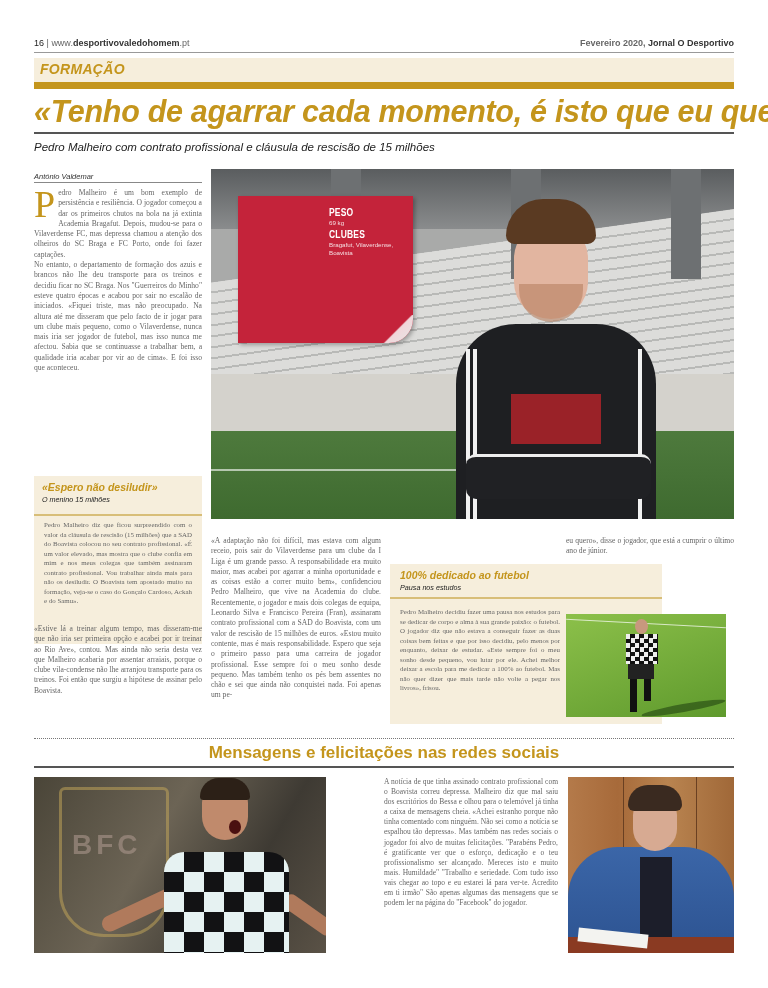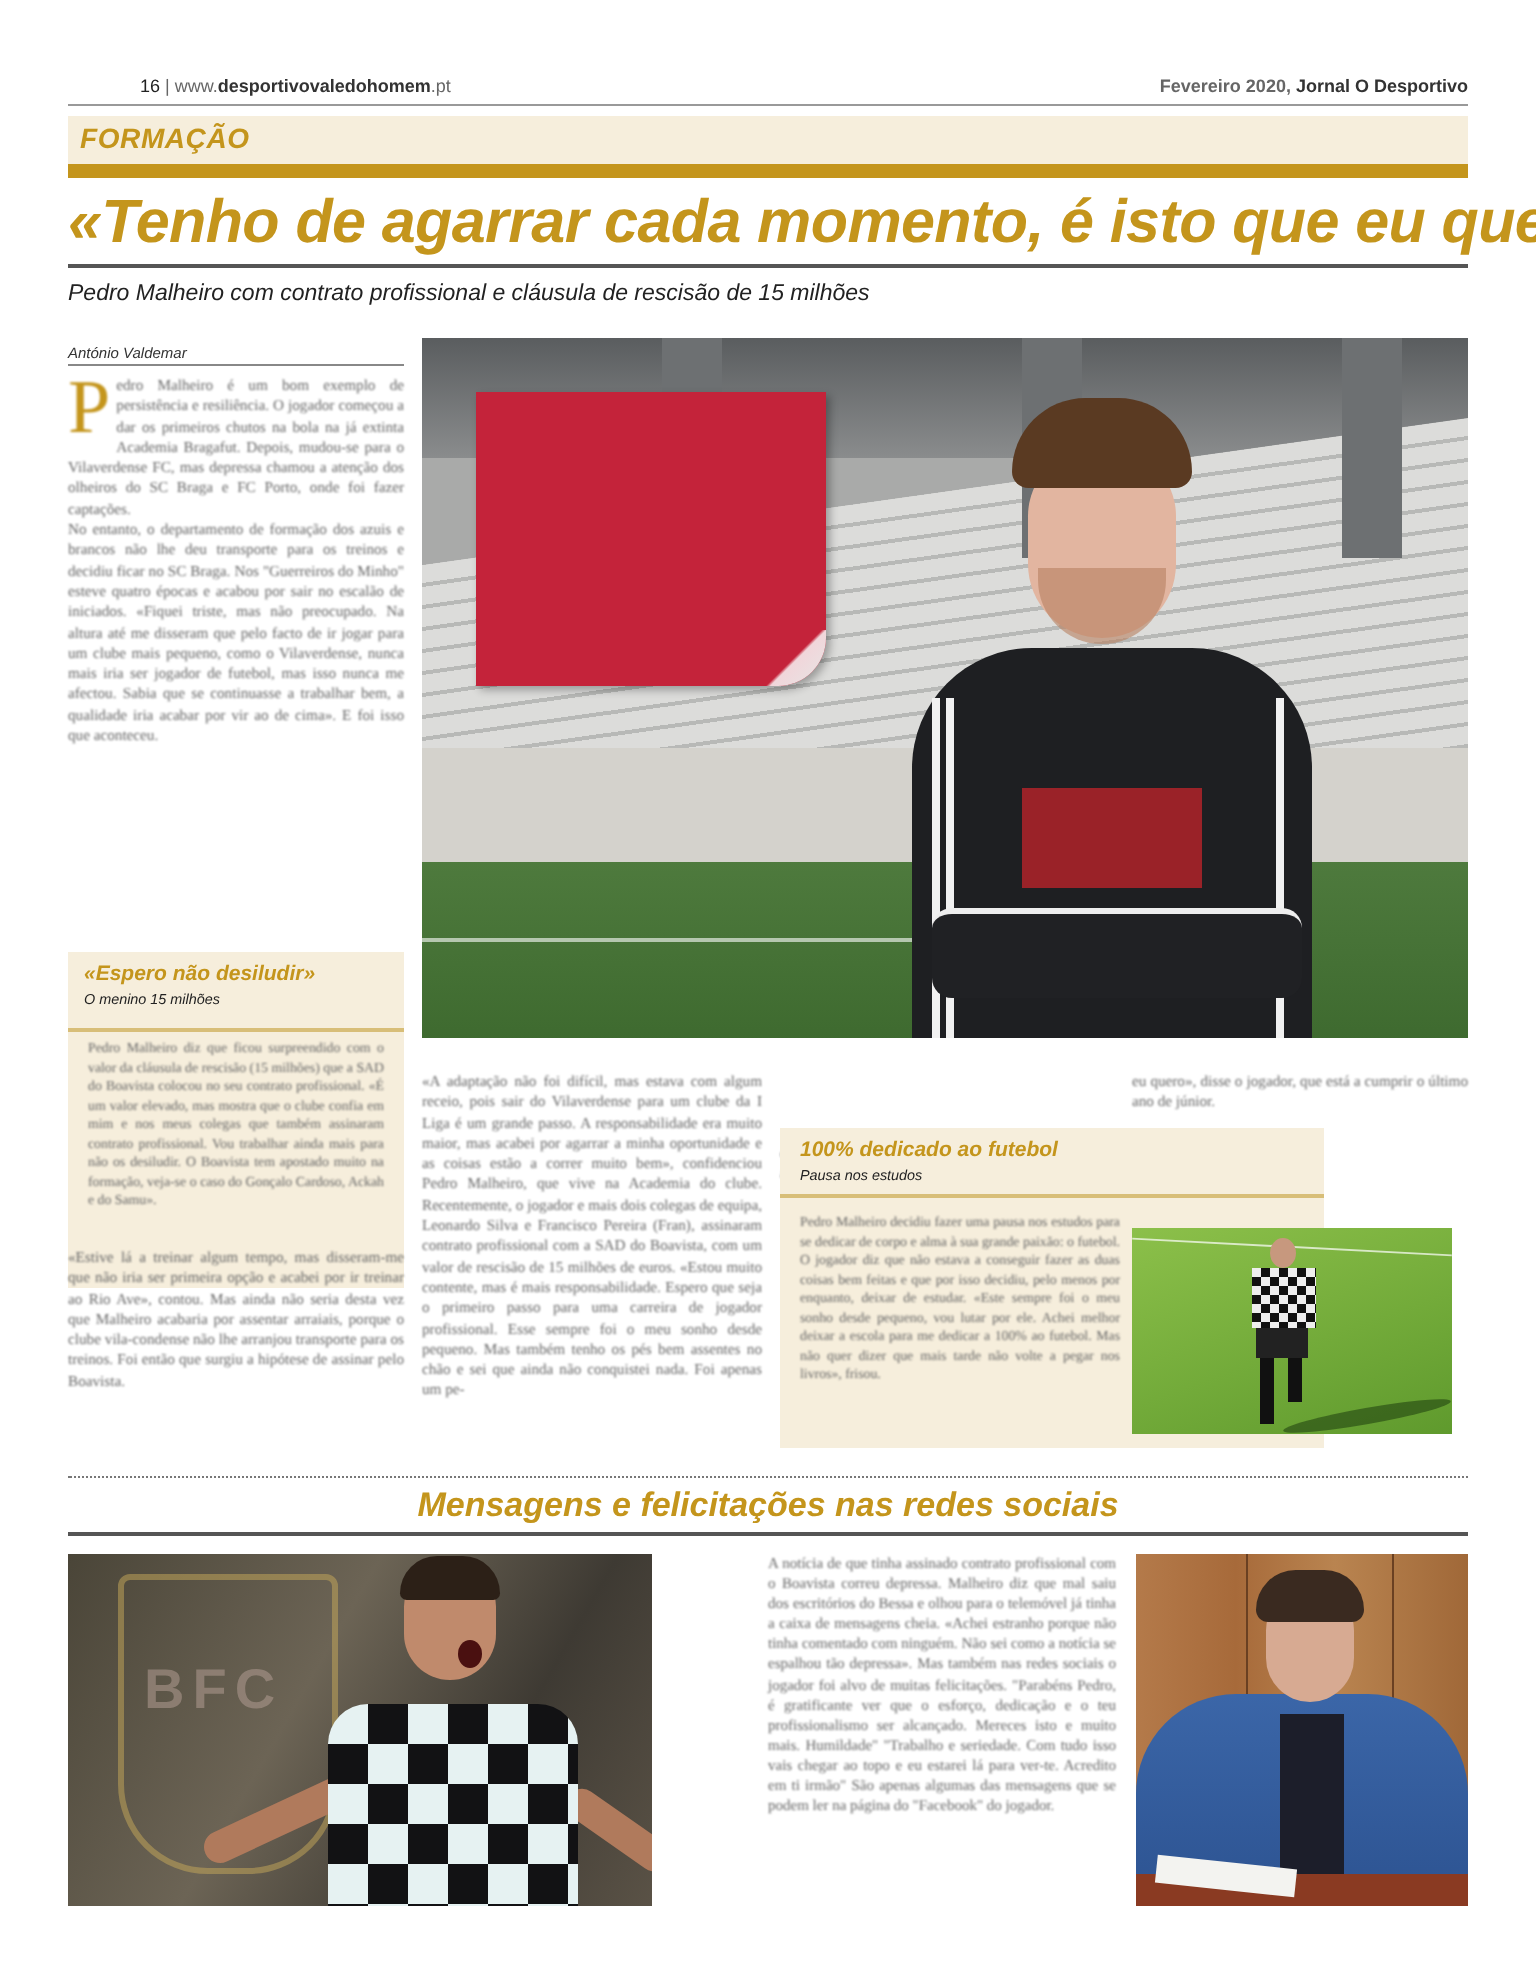--- a/index.html
+++ b/index.html
@@ -1,20 +1,20 @@
 <!DOCTYPE html>
 <html><head>
 <meta charset="utf-8">
 <style>
   * { box-sizing: border-box; margin: 0; padding: 0; }
   html, body { width: 768px; height: 988px; background: #ffffff; overflow: hidden; }
   body { position: relative; font-family: "Liberation Serif", serif; color: #333; }
 
   .topbar { position: absolute; left: 34px; top: 38px; width: 700px; height: 14px; font-family: "Liberation Sans", sans-serif; font-size: 9px; color: #666; }
-  .topbar .pg { color: #222; margin-left: 36px; }
+  .topbar .pg { color: #222; }
   .topbar .url b { color: #333; }
   .topbar .right { position: absolute; right: 0; top: 0; font-weight: bold; }
   .topbar .right b { color: #333; }
   .topline { position: absolute; left: 34px; top: 52px; width: 700px; height: 1px; background: #999; }
 
   .section { position: absolute; left: 34px; top: 58px; width: 700px; height: 24px; background: #f6eedc; }
   .section span { position: absolute; left: 6px; top: 3px; font-family: "Liberation Sans", sans-serif; font-weight: bold; font-style: italic; font-size: 14px; color: #c4951c; letter-spacing: 0.3px; }
   .section-bar { position: absolute; left: 34px; top: 82px; width: 700px; height: 7px; background: #c4951c; }
 
   .headline { position: absolute; left: 34px; top: 94px; width: 700px; font-family: "Liberation Sans", sans-serif; font-weight: bold; font-style: italic; font-size: 30.5px; color: #c4951c; letter-spacing: -0.3px; white-space: nowrap; }
@@ -71,21 +71,21 @@
   .photo-pitch { position: absolute; left: 176px; top: 50px; width: 160px; height: 103px; background: linear-gradient(160deg, #8cc04a, #5f9a2d); overflow: hidden; }
   .pp-line { position: absolute; left: 0; top: 9px; width: 100%; height: 1px; background: rgba(255,255,255,0.7); transform: rotate(3deg); }
   .pp-player { position: absolute; left: 56px; top: 5px; width: 40px; height: 95px; }
   .pp-head { position: absolute; left: 13px; top: 0; width: 13px; height: 15px; border-radius: 50%; background: #c7987e; }
   .pp-shirt { position: absolute; left: 4px; top: 15px; width: 32px; height: 30px; background: repeating-conic-gradient(#111 0 25%, #eee 0 50%) 0 0 / 9px 9px; }
   .pp-shorts { position: absolute; left: 6px; top: 45px; width: 26px; height: 15px; background: #222; }
   .pp-leg { position: absolute; top: 60px; width: 7px; height: 33px; background: #111; }
   .pp-shadow { position: absolute; left: 75px; top: 90px; width: 85px; height: 8px; background: rgba(20,50,10,0.5); border-radius: 50%; transform: rotate(-10deg); }
 
   .dotted-rule { position: absolute; left: 34px; top: 738px; width: 700px; border-top: 1px dotted #777; }
-  .h2 { position: absolute; left: 0; top: 743px; width: 768px; text-align: center; font-family: "Liberation Sans", sans-serif; font-weight: bold; font-style: italic; font-size: 17px; color: #c4951c; }
+  .h2 { position: absolute; left: 0; top: 743px; width: 768px; text-align: center; font-family: "Liberation Sans", sans-serif; font-weight: bold; font-size: 17px; color: #c4951c; }
   .h2-rule { position: absolute; left: 34px; top: 766px; width: 700px; height: 2px; background: #555; }
 
   .photo-b1 { position: absolute; left: 34px; top: 777px; width: 292px; height: 176px; background: linear-gradient(120deg, #4a4538, #6c6455 40%, #3e3a33 70%, #5a5246); overflow: hidden; }
   .b1-crest { position: absolute; left: 25px; top: 10px; width: 110px; height: 150px; border: 3px solid rgba(200,170,90,0.5); border-radius: 6px 6px 45px 45px; }
   .b1-crest-text { position: absolute; left: 38px; top: 52px; font-family: "Liberation Sans", sans-serif; font-weight: bold; font-size: 28px; color: rgba(170,150,140,0.6); letter-spacing: 4px; }
   .b1-player { position: absolute; left: 60px; top: 5px; width: 240px; height: 175px; }
   .b1-head { position: absolute; left: 108px; top: 0; width: 46px; height: 58px; background: #c08a6c; border-radius: 22px 22px 24px 24px; }
   .b1-hair { position: absolute; left: 106px; top: -4px; width: 50px; height: 22px; background: #2c2017; border-radius: 22px 22px 4px 4px; }
   .b1-mouth { position: absolute; left: 135px; top: 38px; width: 12px; height: 14px; background: #4a1010; border-radius: 50%; }
   .b1-shirt { position: absolute; left: 70px; top: 70px; width: 125px; height: 110px; background: repeating-conic-gradient(#121214 0 25%, #e6f2f2 0 50%) 0 0 / 40px 40px; border-radius: 20px 20px 0 0; }
@@ -148,20 +148,26 @@
     <div class="stripe" style="left:17px"></div>
     <div class="stripe" style="left:182px"></div>
     <div class="arms"></div>
     <div class="face"></div>
     <div class="beard"></div>
     <div class="hair"></div>
   </div>
 </div>
 
 <div class="infocard">
+  <div class="ic-col c2">
+    <div class="ic-label">PESO</div>
+    <div class="ic-val">69 kg</div>
+    <div class="ic-label">CLUBES</div>
+    <div class="ic-val">Bragafut, Vilaverdense, Boavista</div>
+  </div>
   <div class="curl"></div>
 </div>
 
 <div class="box-a">
   <div class="hdr">
     <div class="box-title">«Espero não desiludir»</div>
     <div class="box-sub">O menino 15 milhões</div>
   </div>
   <div class="rule"></div>
   <div class="txt body-text">Pedro Malheiro diz que ficou surpreendido com o valor da cláusula de rescisão (15 milhões) que a SAD do Boavista colocou no seu contrato profissional. «É um valor elevado, mas mostra que o clube confia em mim e nos meus colegas que também assinaram contrato profissional. Vou trabalhar ainda mais para não os desiludir. O Boavista tem apostado muito na formação, veja-se o caso do Gonçalo Cardoso, Ackah e do Samu».</div>

